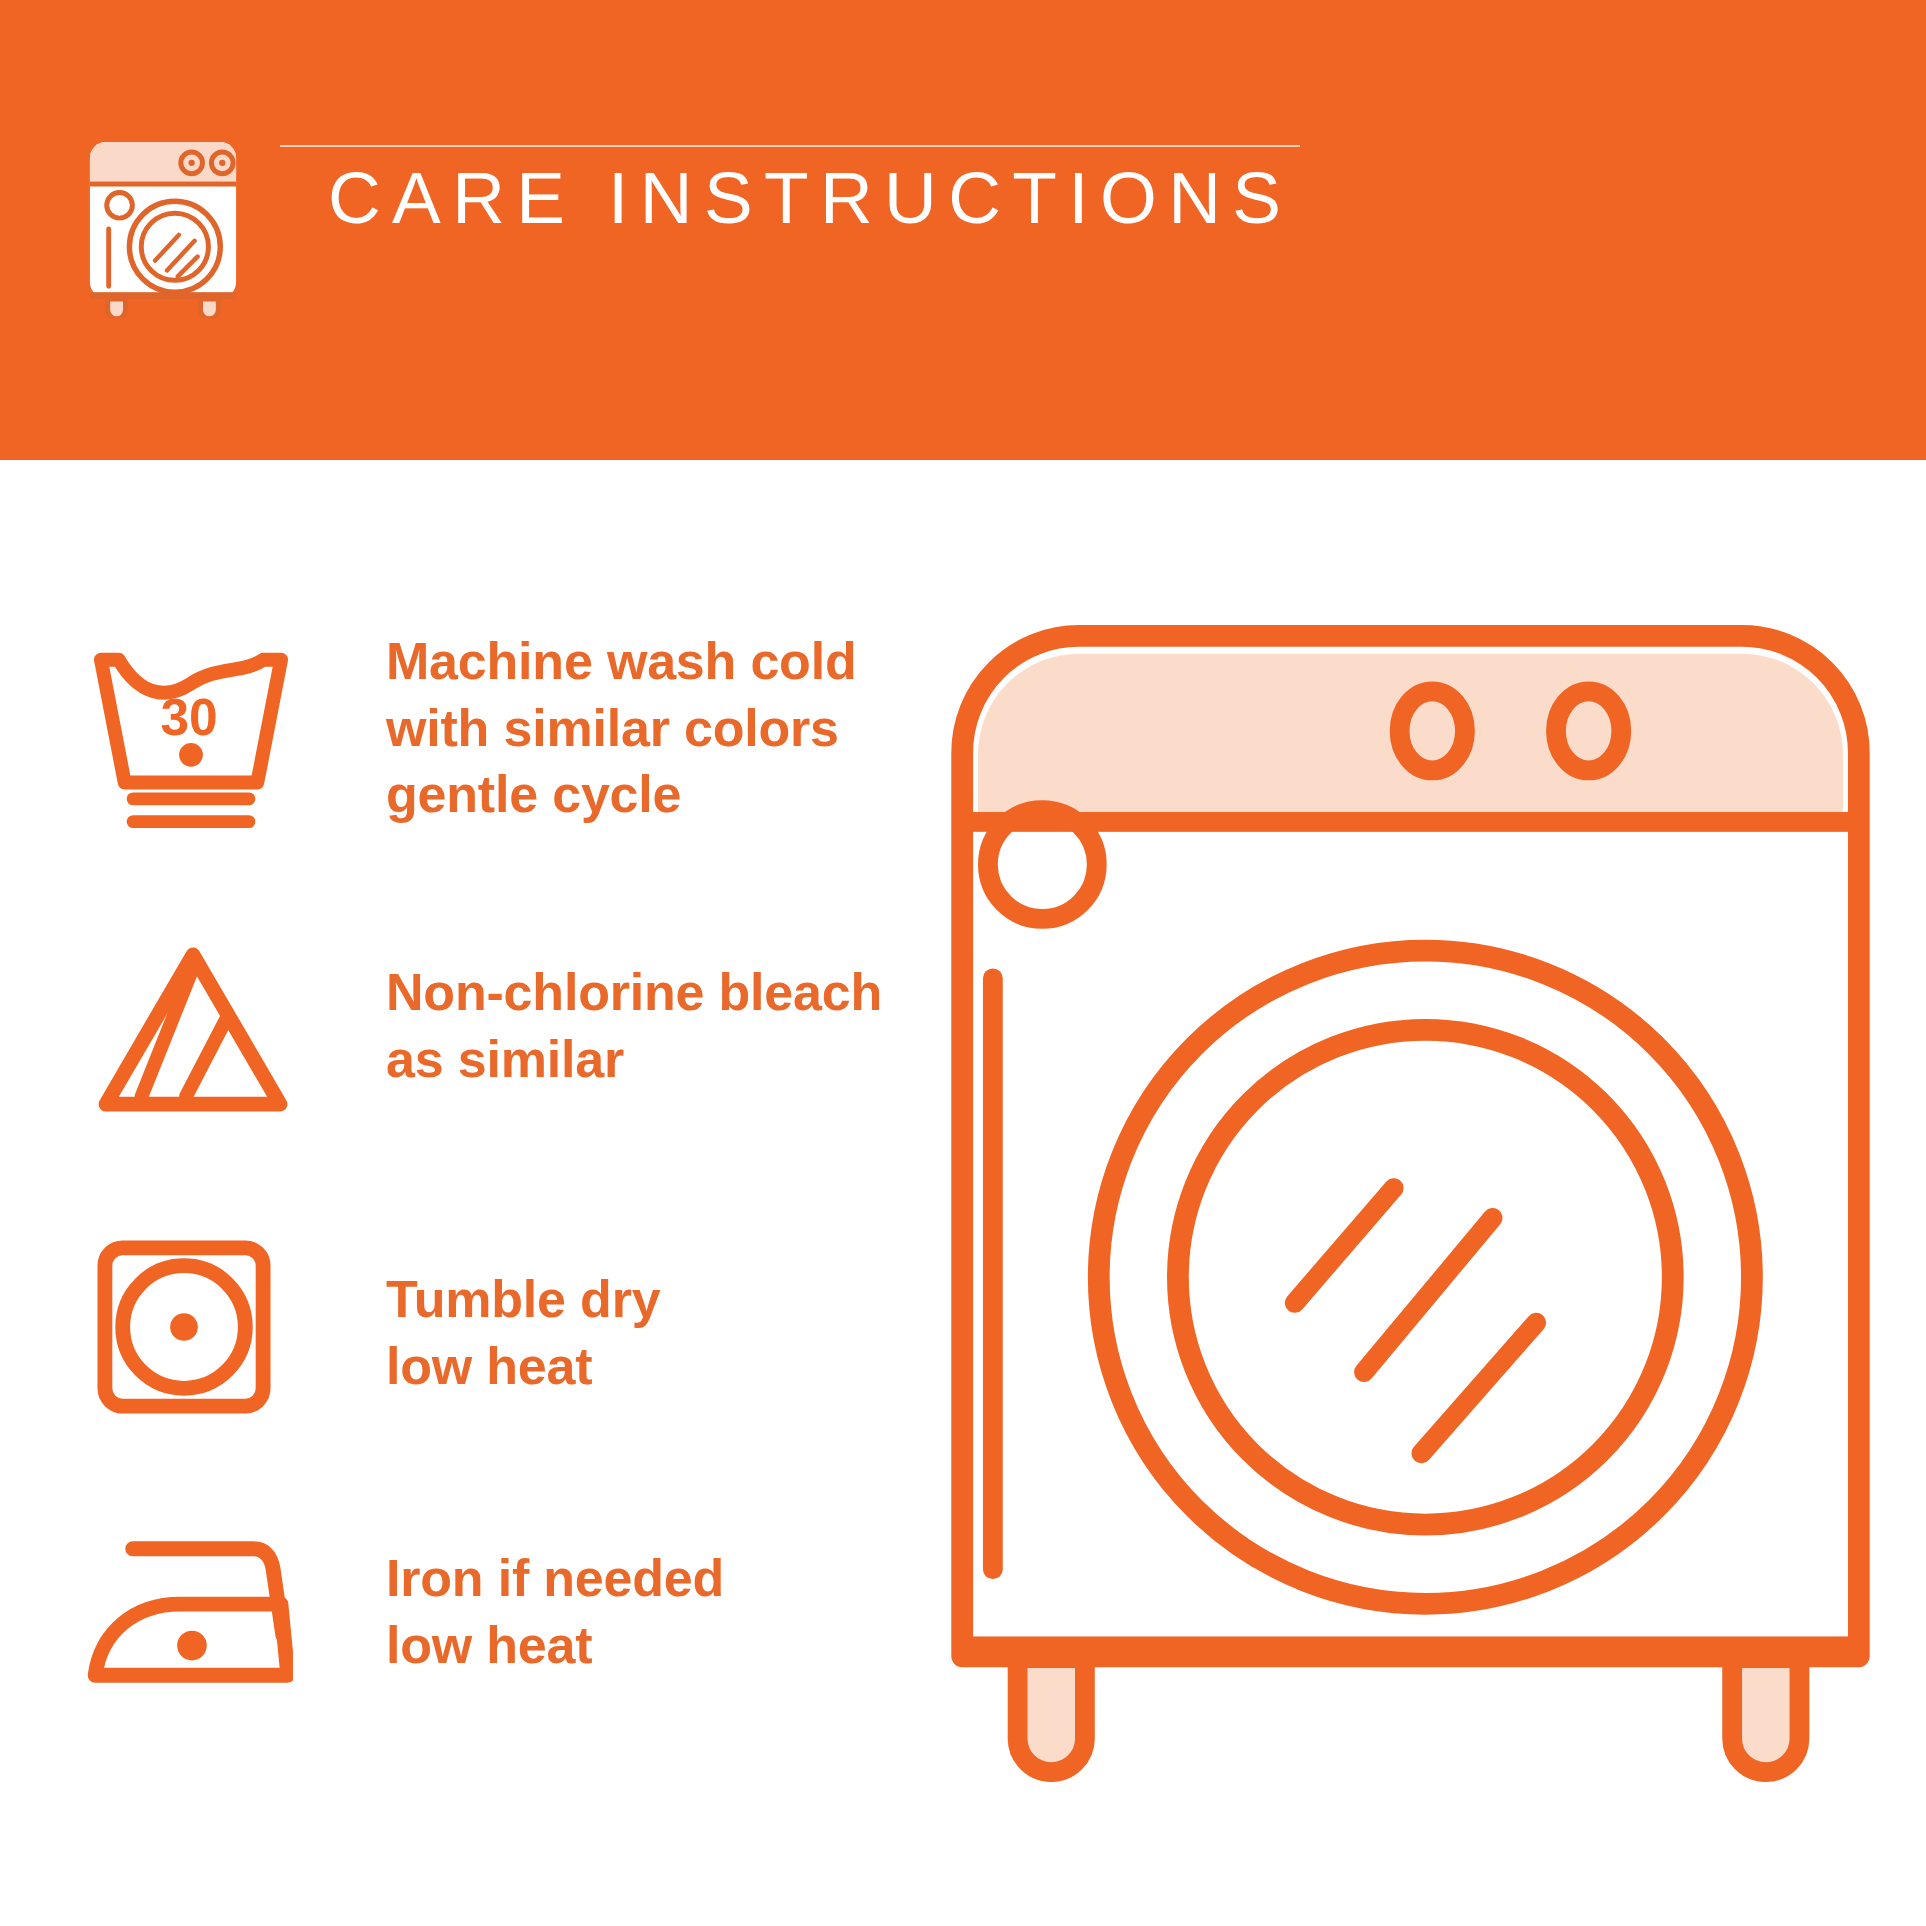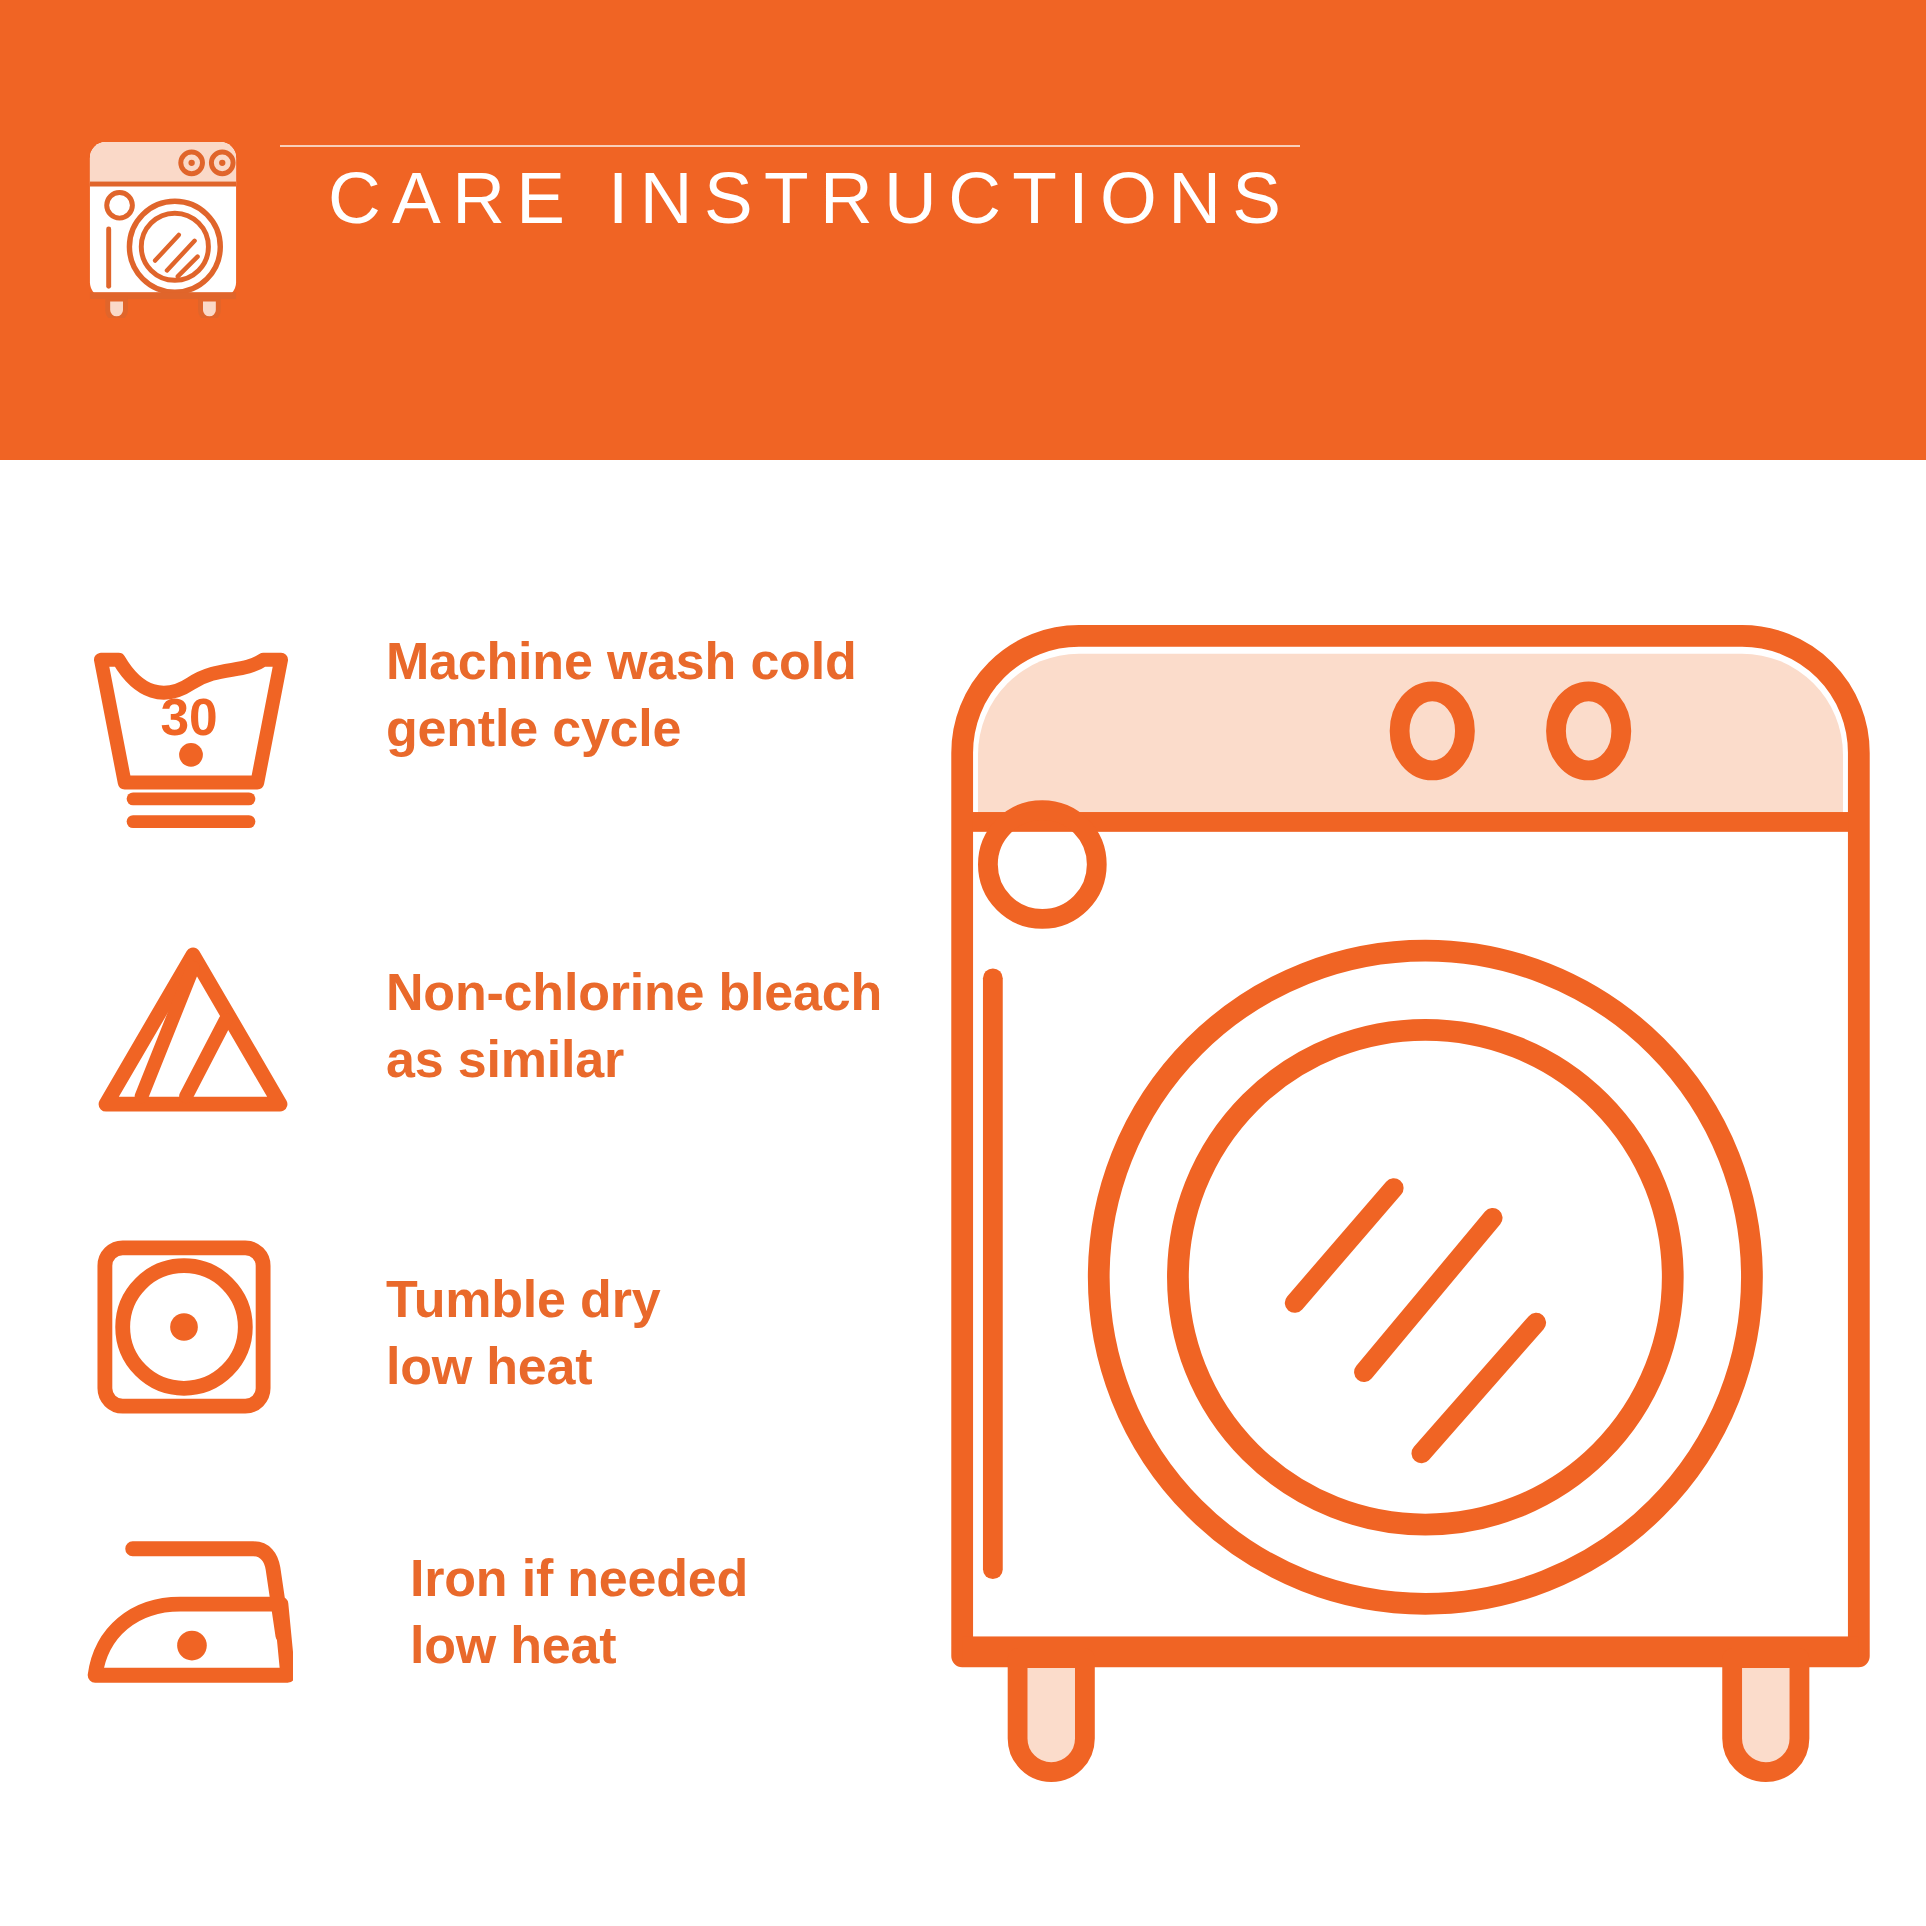--- a/index.html
+++ b/index.html
@@ -148,20 +148,21 @@
           <rect x="40" y="160" width="130" height="13" rx="6.5" fill="#F06424"></rect>
           <rect x="40" y="183" width="130" height="13" rx="6.5" fill="#F06424"></rect>
 
           <text x="103" y="102" text-anchor="middle" font-family="Liberation Sans, sans-serif" font-size="52" font-weight="700" fill="#F06424">30</text>
 
           <circle cx="105" cy="122" r="12" fill="#F06424"></circle>
         </svg>
       </div>
       <div class="row-text" style="top:-6px;">
         <div>Machine wash cold</div>
+        <div>with similar colors</div>
         <div>gentle cycle</div>
       </div>
     </div>
 
     <div class="row" id="row-bleach">
       <div class="row-icon" style="top:12px; left:94px;">
         <svg viewBox="0 0 200 175" width="198" height="173">
           <path d="M100 12 L188 163 L12 163 Z" fill="none" stroke="#F06424" stroke-width="15" stroke-linejoin="round"></path>
           <line x1="100" y1="25" x2="48" y2="155" stroke="#F06424" stroke-width="14" stroke-linecap="round"></line>
           <line x1="133" y1="78" x2="93" y2="155" stroke="#F06424" stroke-width="14" stroke-linecap="round"></line>
@@ -191,21 +192,21 @@
       <div class="row-icon" style="top:12px; left:85px;">
         <svg viewBox="0 0 210 170" width="208" height="168">
 
           <path d="M48 22 L170 22 C182 22 188 30 190 42 L200 110" fill="none" stroke="#F06424" stroke-width="15" stroke-linecap="round" stroke-linejoin="round"></path>
 
           <path d="M10 150 C16 106 50 78 96 78 L198 78 L205 150 Z" fill="none" stroke="#F06424" stroke-width="15" stroke-linejoin="round" stroke-linecap="round"></path>
 
           <circle cx="108" cy="120" r="15" fill="#F06424"></circle>
         </svg>
       </div>
-      <div class="row-text" style="top:30px;margin-left:24px;">
+      <div class="row-text" style="top:30px;">
         <div>Iron if needed</div>
         <div>low heat</div>
       </div>
     </div>
 
   </div>
 
   <div id="machine">
     <svg viewBox="0 0 930 1260" width="921" height="1247">
 

